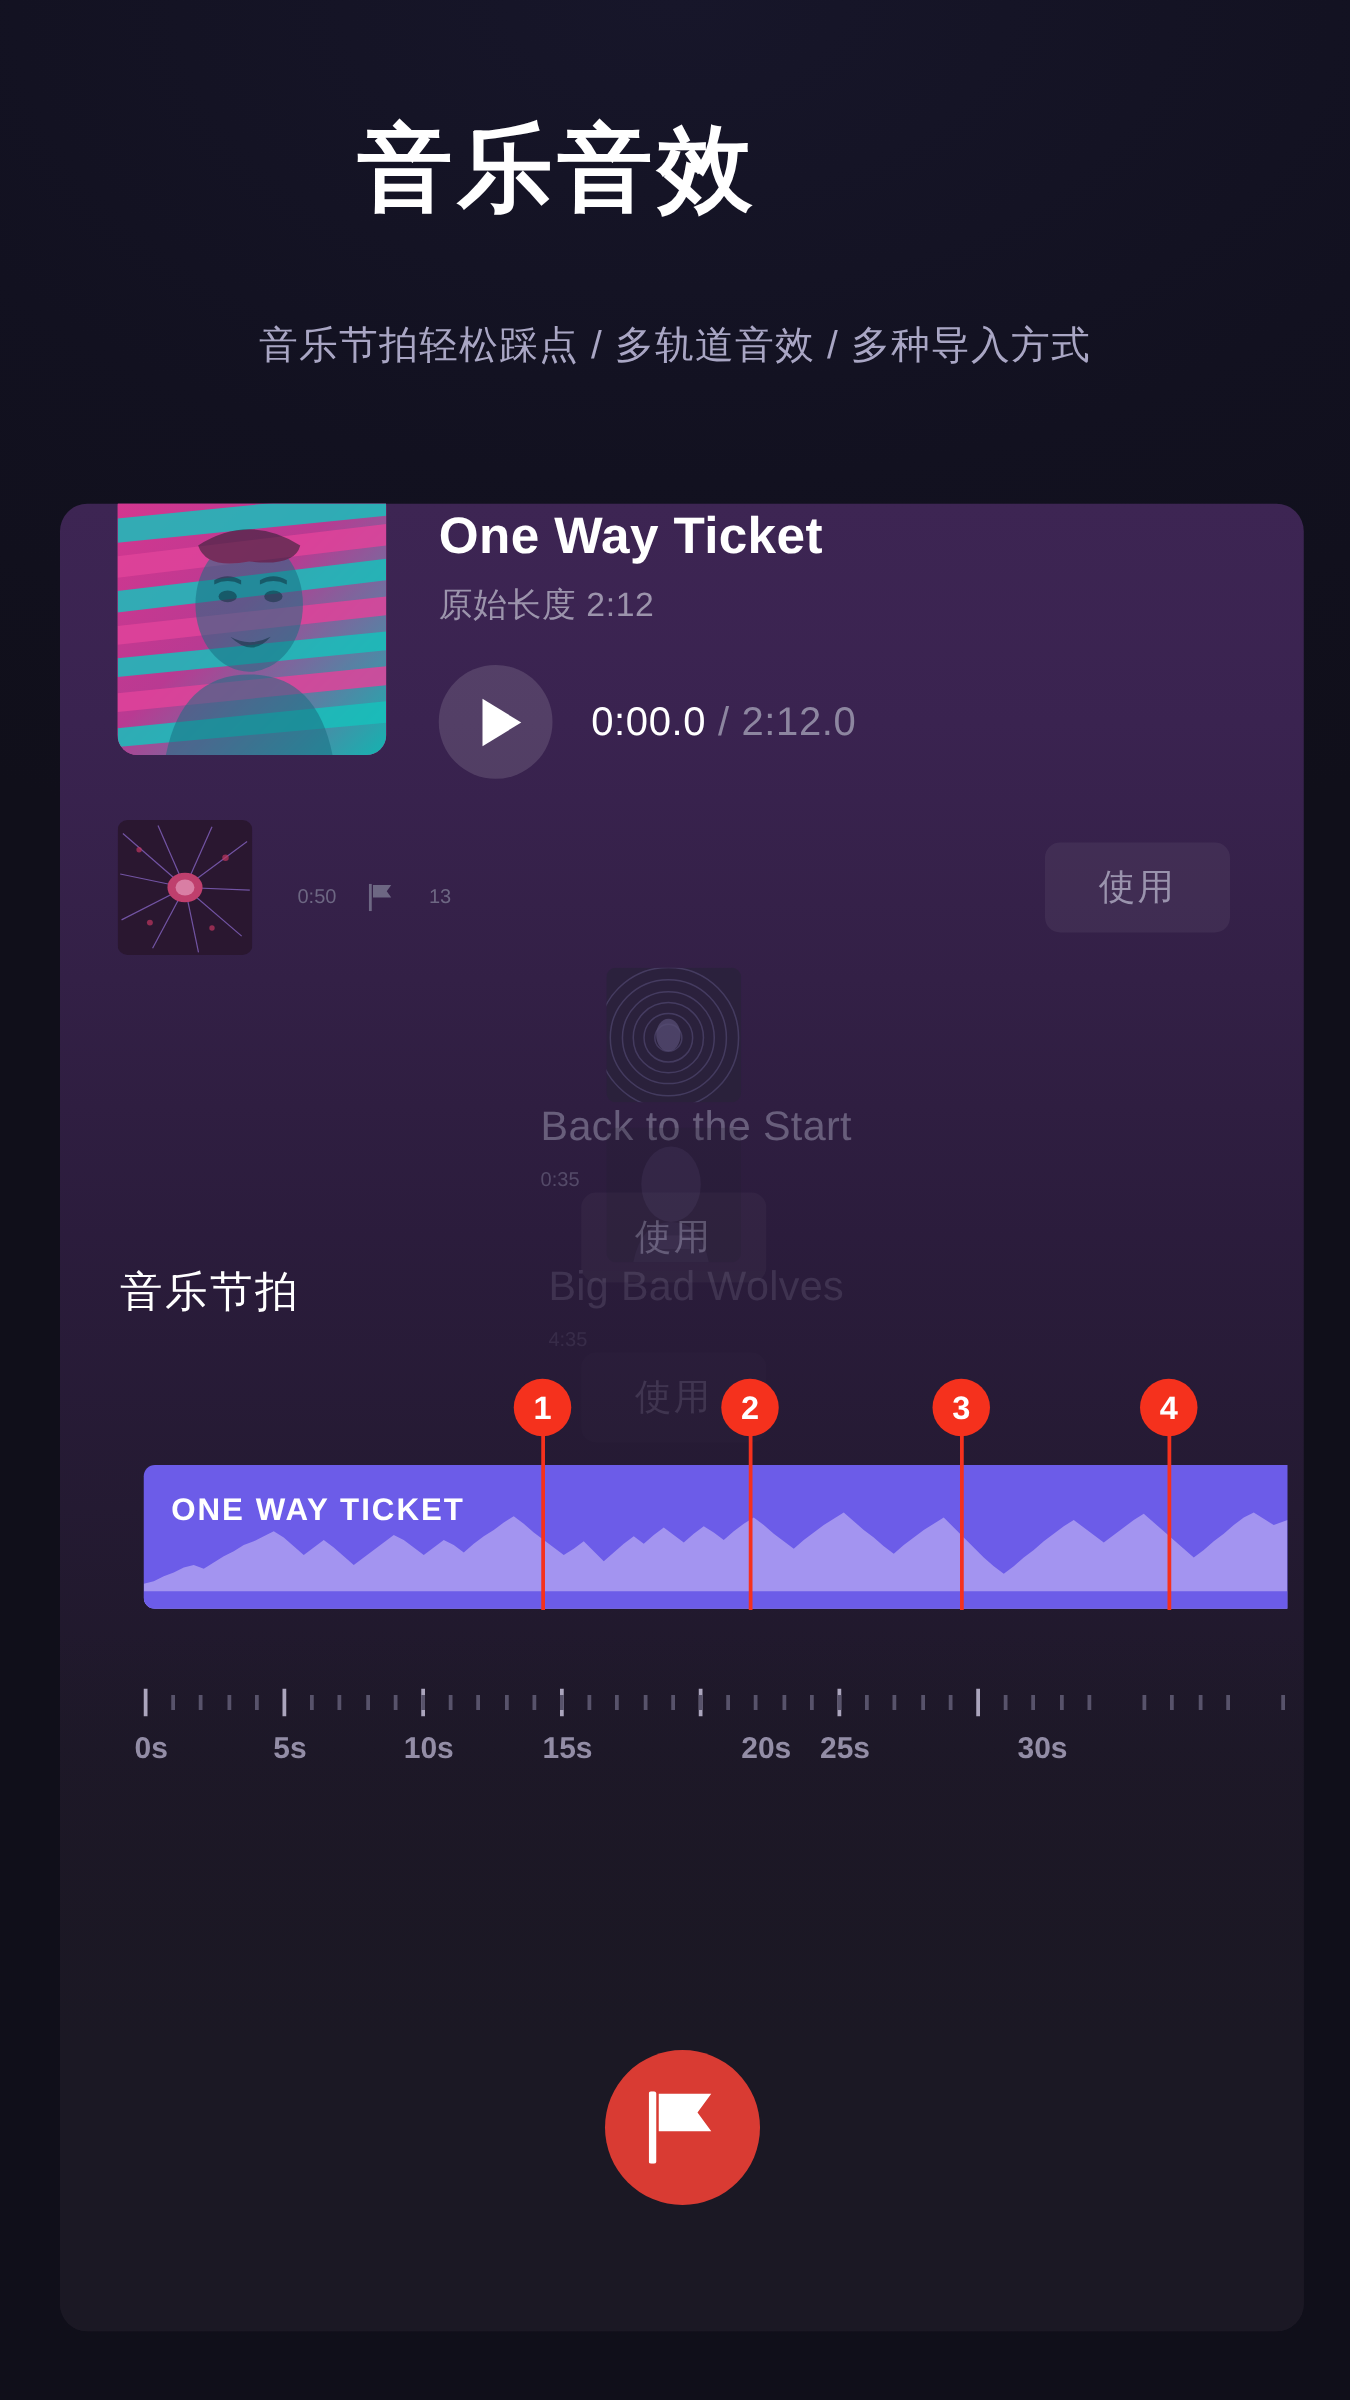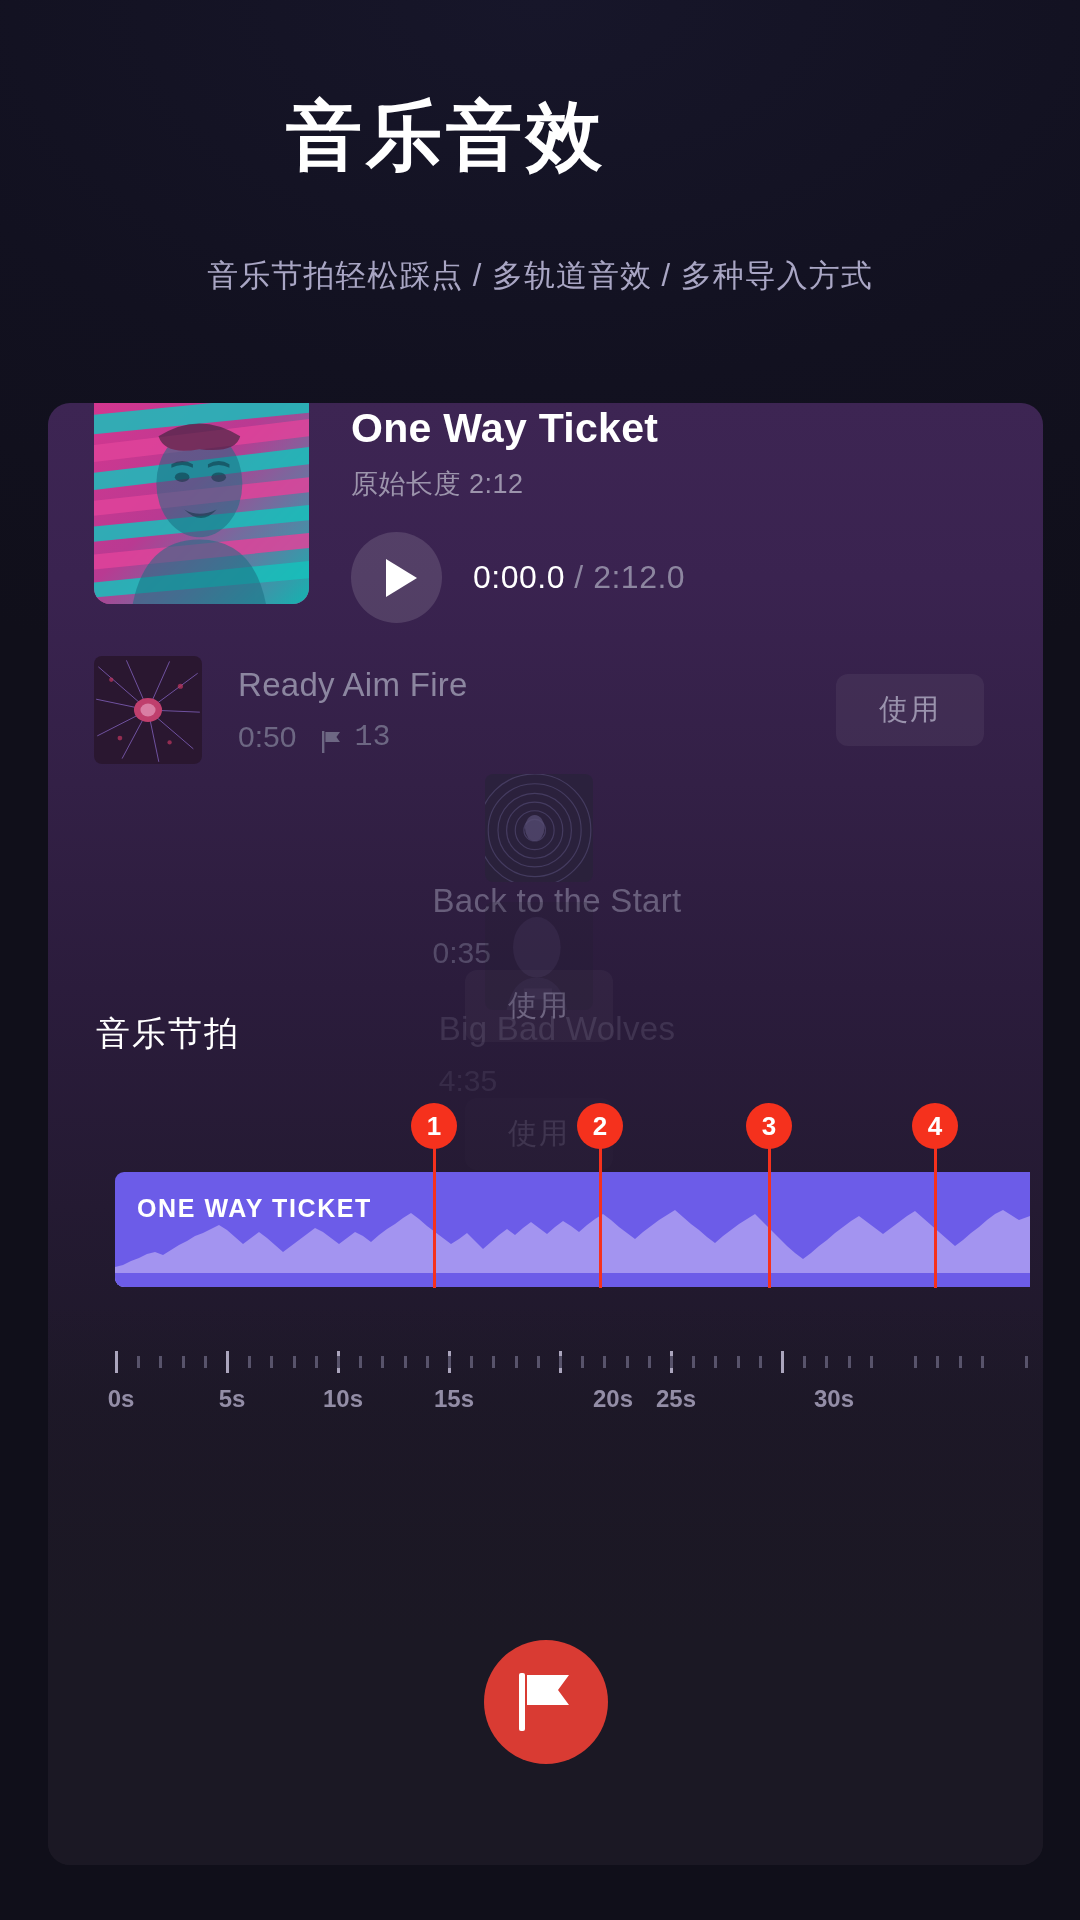--- a/index.html
+++ b/index.html
@@ -107,28 +107,28 @@
     width:108px; height:108px; border-radius:8px;
     overflow:hidden; flex:0 0 auto;
     position:relative;
   }
   .row-art svg{ display:block; width:100%; height:100%; }
   .row-info{ margin-left:36px; flex:1 1 auto; }
   .row-title{
     font-size:33px; font-weight:500; color:#8c86a0; letter-spacing:.3px;
   }
   .row-sub{
-    margin-top:16px; font-size:30px; color:#6d6783;
-    display:flex; align-items:flex-end;
+    margin-top:16px; font-size:16px; color:#6d6783;
+    display:flex; align-items:center;
   }
   .row-sub .flagwrap{
     margin-left:26px; display:flex; align-items:center;
   }
   .flag-ico{ display:inline-block; width:19px; height:22px; position:relative; }
-  .row-sub .cnt{ margin-left:13px;font-family:Liberation Mono, monospace; }
+  .row-sub .cnt{ margin-left:29px; }
   .use-btn{
     width:148px; height:72px; border-radius:12px;
     background:rgba(255,255,255,.055);
     display:flex; align-items:center; justify-content:center;
     color:#9a93ad; font-size:29px; letter-spacing:2px;
     flex:0 0 auto;
   }
   .row.r2{ opacity:.62;flex-direction:column; }
   .row.r3{ opacity:.22;flex-direction:column; }
 
@@ -279,21 +279,20 @@
               <circle cx="16" cy="22" r="2"></circle>
                 <circle cx="80" cy="28" r="2.4"></circle>
               <circle cx="70" cy="80" r="2"></circle>
                 <circle cx="24" cy="76" r="2.2"></circle>
             </g>
             <ellipse cx="50" cy="50" rx="13" ry="11" fill="#bf3f6d"></ellipse>
             <ellipse cx="50" cy="50" rx="7" ry="6" fill="#e08fb2" opacity="0.8"></ellipse>
           </svg>
         </div>
         <div class="row-info">
-          <div class="row-title">Ready Aim Fire</div>
           <div class="row-sub">
             <span>0:50</span>
             <span class="flagwrap">
               <span class="flag-ico">
                 <svg width="19" height="22" viewBox="0 0 19 22" aria-hidden="true">
                   <rect x="0" y="0" width="2.4" height="22" fill="#6d6783"></rect>
                   <path d="M3.4 1 H18 L14.4 6 L18 11 H3.4 Z" fill="#6d6783"></path>
                 </svg>
               </span>
               <span class="cnt">13</span>

